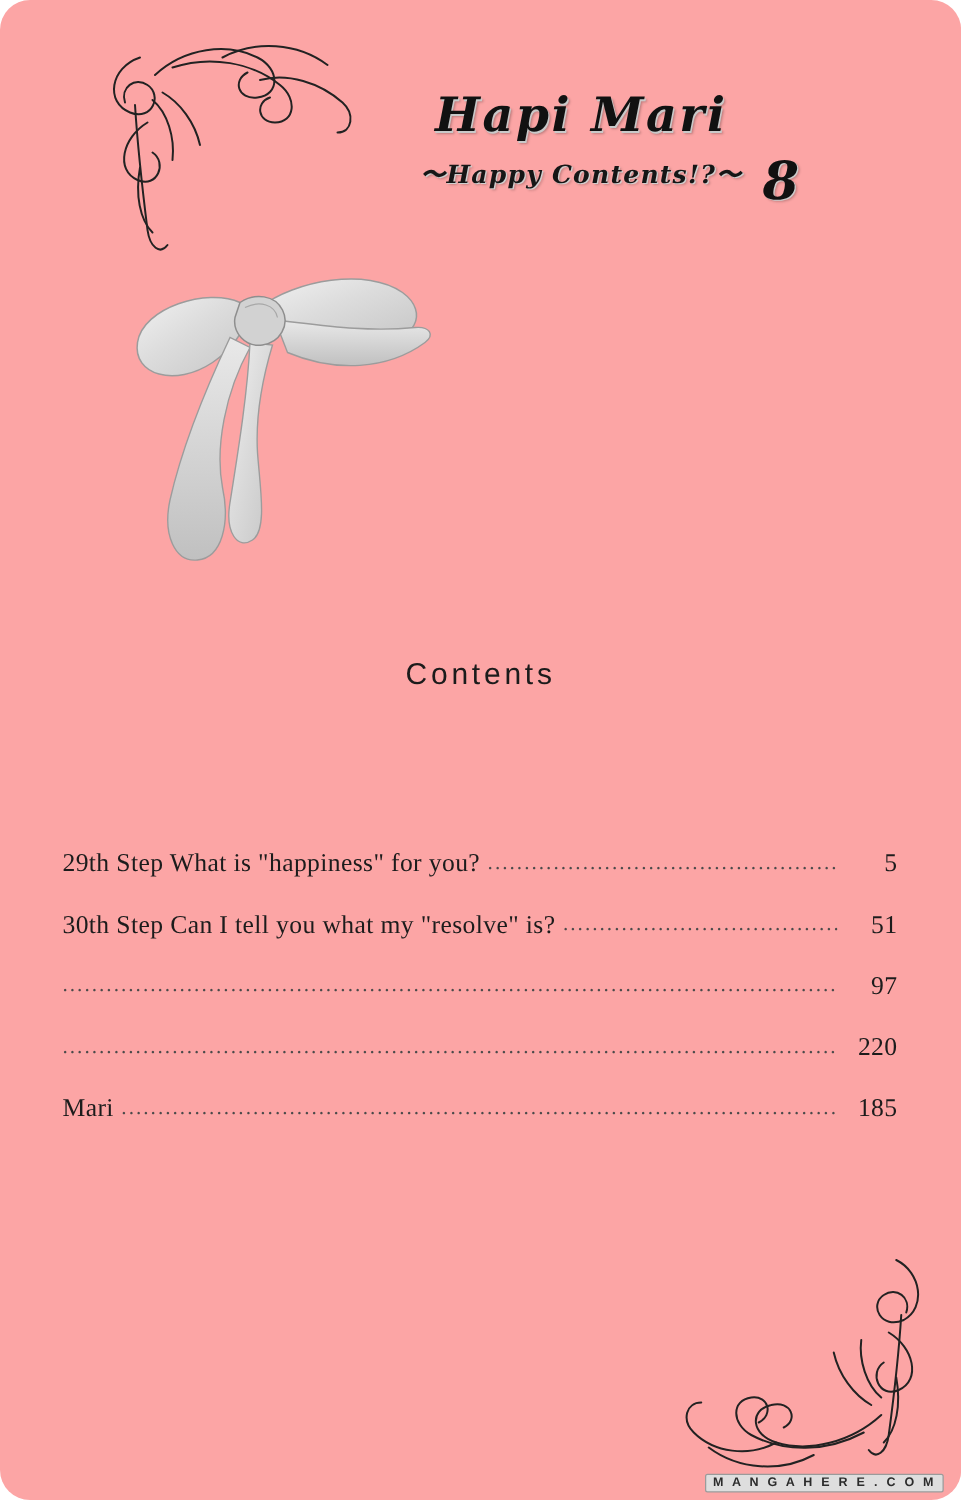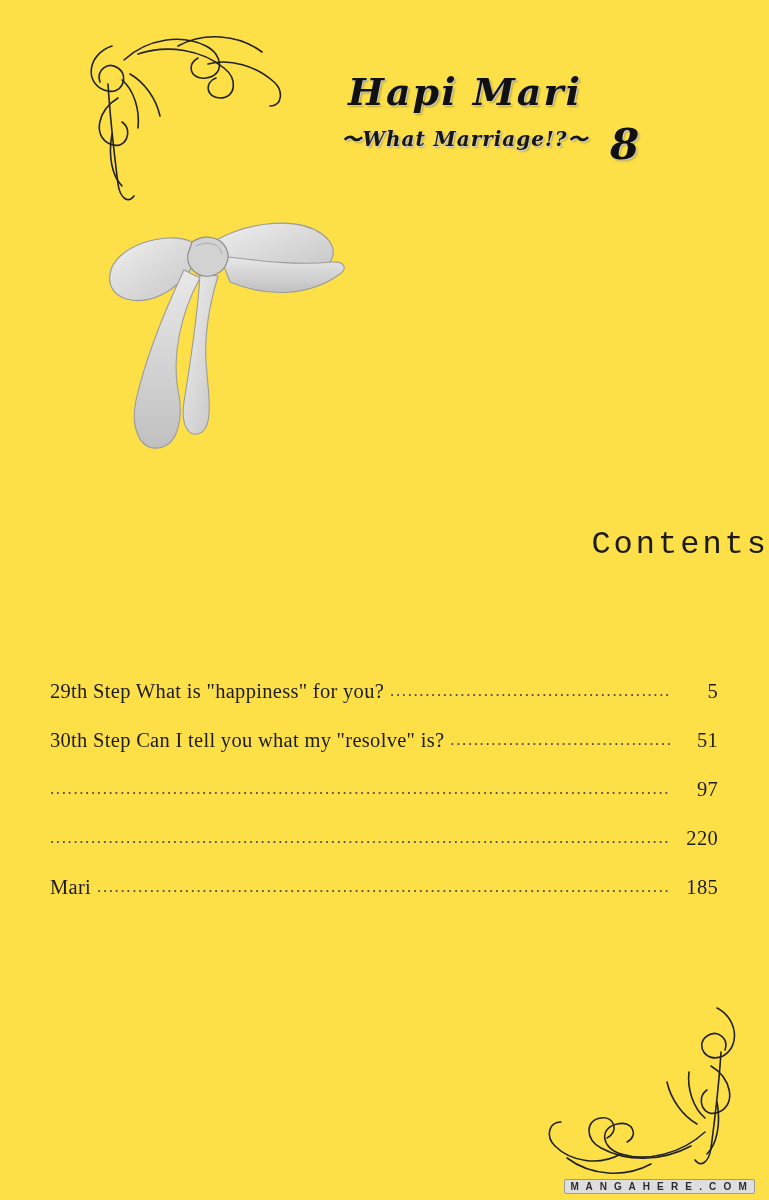--- a/index.html
+++ b/index.html
@@ -12,21 +12,22 @@
     height: 1200px;
     position: relative;
     overflow: hidden;
     font-family: "Liberation Serif", serif;
     color: #1a1a1a;
   }
 
   .page {
     position: absolute;
     inset: 0;
-    background: #fde047;
+    background: #fca5a5;
+    border-radius: 24px;
   }
 
   
   .flourish-tl {
     position: absolute;
     left: 78px;
     top: 24px;
     width: 220px;
     height: 190px;
     pointer-events: none;
@@ -89,23 +90,23 @@
     color: #111;
     text-shadow: 1px 1px 0 #cbcbcb, 2px 2px 2px rgba(0,0,0,0.22);
   }
 
   
   .contents-heading {
     position: absolute;
     left: 0;
     right: 0;
     top: 526px;
-    text-align: right;
-    font-family: Liberation Mono, monospace;
-    font-size: 32px;
+    text-align: center;
+    font-family: Liberation Sans, sans-serif;
+    font-size: 24px;
     letter-spacing: 3px;
     color: #1b1b1b;
   }
 
   
   .toc {
     position: absolute;
     left: 50px;
     top: 680px;
     width: 668px;
@@ -197,21 +198,21 @@
     <path d="M88 120 C70 158 50 206 40 250 C34 278 44 300 62 298 C82 296 88 268 82 240 C76 208 84 164 104 128 Z" fill="url(#gsilk2)" stroke="#9c9c9c" stroke-width="1.1"></path>
 
     <path d="M104 124 C102 166 94 214 88 252 C84 276 94 290 106 282 C118 274 112 240 110 212 C108 178 116 146 122 126 Z" fill="url(#gsilk)" stroke="#9c9c9c" stroke-width="1.1"></path>
 
     <path d="M96 92 C108 84 124 86 130 98 C136 110 128 124 114 126 C100 128 90 116 92 104 Z" fill="#d2d2d2" stroke="#8e8e8e" stroke-width="1.2"></path>
     <path d="M100 96 C112 90 124 94 126 104" fill="none" stroke="#a8a8a8" stroke-width="1"></path>
   </svg>
 
   <div class="title-block">
     <div class="main-title">Hapi Mari</div>
-    <div class="subtitle">〜What Marriage!?〜</div>
+    <div class="subtitle">〜Happy Contents!?〜</div>
   </div>
   <div class="volume-number">8</div>
 
   <div class="contents-heading">Contents</div>
 
   <div class="toc">
 
     <div class="toc-row">
       <span class="toc-title">29th Step  What is "happiness" for you?</span>
       <span class="toc-dots">................................................................................................................................</span>

